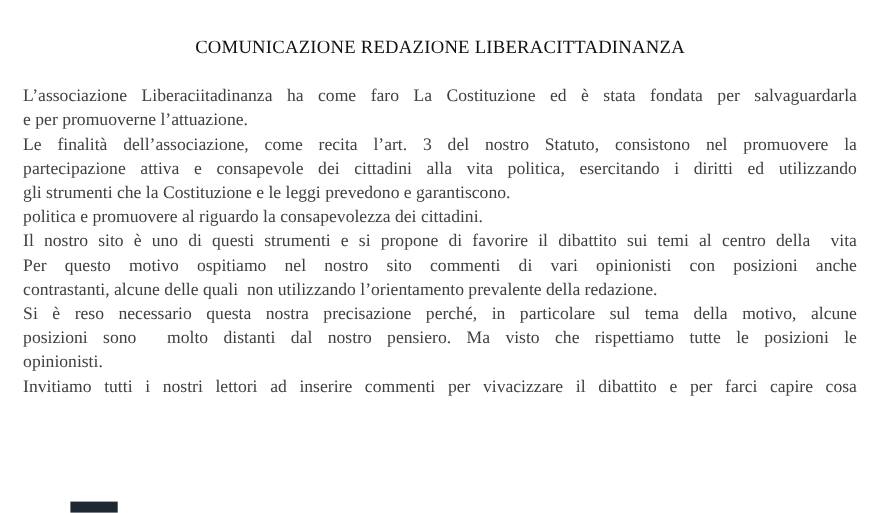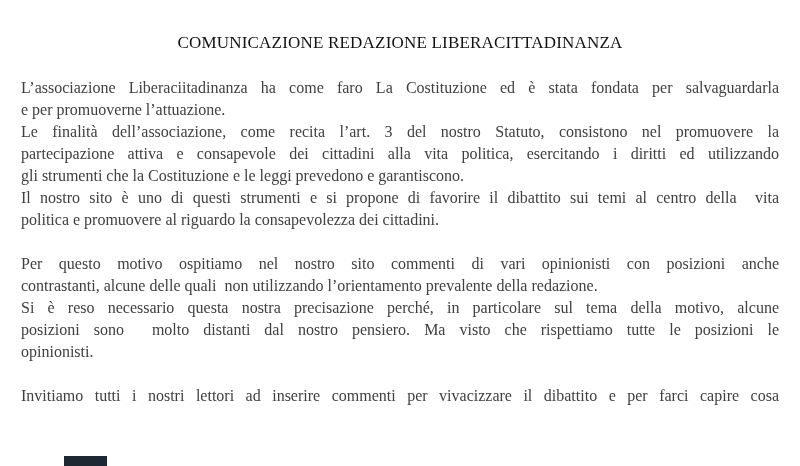--- a/index.html
+++ b/index.html
@@ -28,21 +28,20 @@
     font-weight: 400;
     text-align: center;
     color: #111111;
     letter-spacing: 0.2px;
   }
   .textbody {
     margin-top: 24px;
     color: #404040;
   }
   .block + .block {
-    margin-top: 22px;
   }
   .line {
     font-size: 16px;
     line-height: 22px;
     white-space: pre-wrap;
     text-align: justify;
     text-align-last: justify;
   }
   .line.plain {
     text-align: left;
@@ -65,22 +64,22 @@
   <h1 class="title">COMUNICAZIONE REDAZIONE LIBERACITTADINANZA</h1>
 
   <div class="textbody">
 
     <div class="block">
       <div class="line">L’associazione Liberaciitadinanza ha come faro La Costituzione ed è stata fondata per salvaguardarla</div>
       <div class="line plain">e per promuoverne l’attuazione.</div>
       <div class="line">Le finalità dell’associazione, come recita l’art. 3 del nostro Statuto, consistono nel promuovere la</div>
       <div class="line">partecipazione attiva e consapevole dei cittadini alla vita politica, esercitando i diritti ed utilizzando</div>
       <div class="line plain">gli strumenti che la Costituzione e le leggi prevedono e garantiscono.</div>
+      <div class="line plain">politica e promuovere al riguardo la consapevolezza dei cittadini.</div>
       <div class="line">Il nostro sito è uno di questi strumenti e si propone di favorire il dibattito sui temi al centro della  vita</div>
-      <div class="line plain">politica e promuovere al riguardo la consapevolezza dei cittadini.</div>
     </div>
 
     <div class="block">
       <div class="line">Per questo motivo ospitiamo nel nostro sito commenti di vari opinionisti con posizioni anche</div>
       <div class="line plain">contrastanti, alcune delle quali  non utilizzando l’orientamento prevalente della redazione.</div>
       <div class="line">Si è reso necessario questa nostra precisazione perché, in particolare sul tema della motivo, alcune</div>
       <div class="line">posizioni sono  molto distanti dal nostro pensiero. Ma visto che rispettiamo tutte le posizioni le</div>
       <div class="line plain">opinionisti.</div>
     </div>
 

